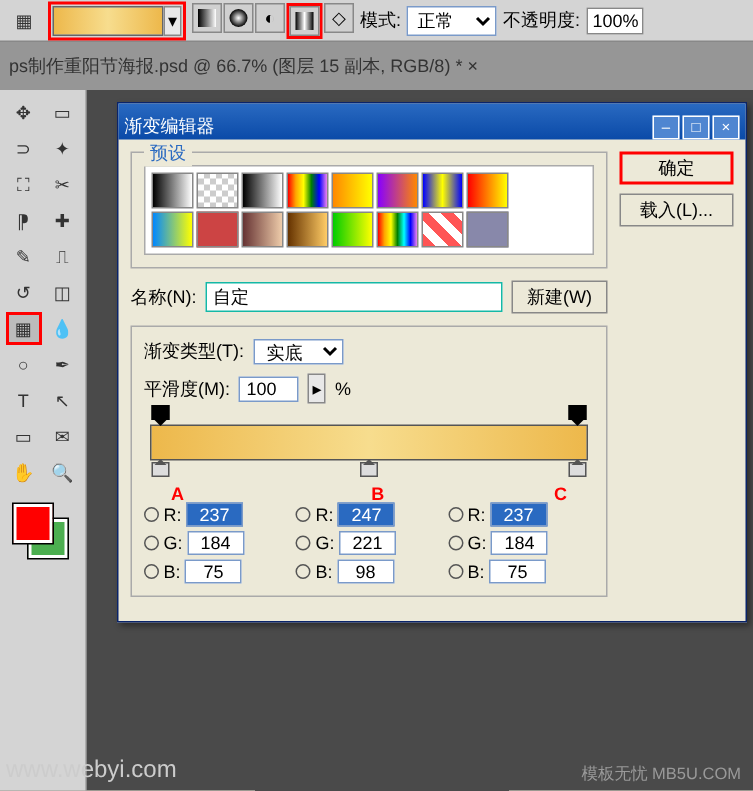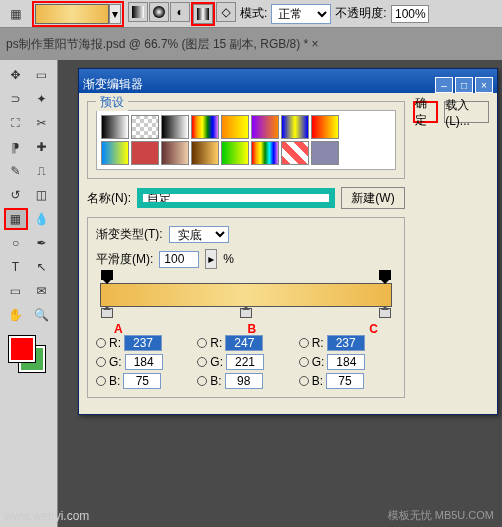--- a/index.html
+++ b/index.html
@@ -23,46 +23,46 @@
 .tool.sel-t{border:2px solid red;background:#bcbcbc}
 .colors{position:relative;width:40px;height:36px;margin-top:2px}
 .fg{position:absolute;width:26px;height:26px;background:red;border:2px solid #fff;outline:1px solid #000;top:0;left:0}
 .bg{position:absolute;width:26px;height:26px;background:#4caf50;border:2px solid #fff;outline:1px solid #000;top:10px;left:10px}
 .dialog{position:absolute;left:78px;top:68px;width:420px;background:#ece9d8;border:1px solid #0a246a;box-shadow:2px 2px 4px rgba(0,0,0,.4)}
 .titlebar{height:24px;background:linear-gradient(#2a6ac1,#0a4aa8);display:flex;align-items:flex-end;justify-content:space-between;padding:0 4px;color:#fff}
 .winbtns{display:flex;gap:2px}
 .winbtn{width:18px;height:16px;background:#4f86d1;border:1px solid #fff;display:flex;align-items:center;justify-content:center;color:#fff;font-size:10px}
 .dbody{padding:8px;display:flex;gap:8px}
 .leftcol{flex:1}
-.rightcol{width:76px;display:flex;gap:6px}
+.rightcol{width:76px;display:flex;flex-direction:column;gap:6px}
 .btn{height:22px;border:1px solid #888;background:#ece9d8;display:flex;align-items:center;justify-content:center;cursor:pointer}
 .btn.primary{border:2px solid red}
 .fieldset{border:1px solid #aaa;padding:8px;position:relative;margin-bottom:8px}
 .fieldset>.legend{position:absolute;top:-8px;left:8px;background:#ece9d8;padding:0 4px;color:#2a6ac1}
 .presets{display:grid;grid-template-columns:repeat(8,28px);gap:2px;background:#fff;padding:4px;border:1px solid #aaa}
 .preset{width:28px;height:24px;border:1px solid #888}
 .namerow{display:flex;align-items:center;gap:6px}
-.namerow input{flex:1;height:20px;border:6px solid #14b8a6;padding:0 4px;background:#fff}
+.namerow input{flex:1;height:20px;border:1px solid #14b8a6;padding:0 4px;background:#fff}
 .gtype-row{display:flex;align-items:center;gap:6px;margin-bottom:6px}
 .gtype-row select,.gtype-row input{height:17px;border:1px solid #7a9ac9;background:#fff;padding:0 4px}
 .gradbar{height:24px;background:linear-gradient(90deg,#edb84b,#f7dd8e 50%,#edb84b);border:1px solid #555;position:relative;margin:14px 4px 4px}
 .stop{position:absolute;width:12px;height:12px;bottom:-14px;transform:translateX(-50%)}
 .stop::before{content:"";position:absolute;top:-6px;left:2px;border:4px solid transparent;border-bottom-color:#555}
 .stop .sq{width:12px;height:10px;background:#ddd;border:1px solid #555}
 .ostop{position:absolute;width:12px;height:12px;top:-14px;transform:translateX(-50%)}
 .ostop::before{content:"";position:absolute;bottom:-6px;left:2px;border:4px solid transparent;border-top-color:#000}
 .ostop .sq{width:12px;height:10px;background:#000;border:1px solid #000}
 .marker{position:absolute;bottom:-30px;font-weight:bold;transform:translateX(-50%)}
 .rgbrow{display:flex;gap:4px;margin-top:28px}
 .rgbcol{flex:1;display:flex;flex-direction:column;gap:3px;font-size:11px}
 .rgbcol .r{display:flex;align-items:center;gap:3px}
 .rgbcol input{width:38px;height:16px;border:1px solid #7a9ac9;background:#fff;text-align:center}
 .rgbcol input.hl{background:#2a6ac1;color:#fff}
 .rad{width:10px;height:10px;border:1px solid #555;border-radius:50%}
-.watermark{position:absolute;bottom:4px;left:4px;color:#ccc;font-size:12px}
+.watermark{position:absolute;bottom:4px;left:4px;color:#ccc;font-size:16px}
 .wm2{position:absolute;right:8px;bottom:4px;color:#999;font-size:11px}
 </style>
 </head>
 <body>
 
 <div class="topbar">
   <div class="tool">▦</div>
   <div class="grad-box">
     <div class="grad-swatch"></div>
     <div class="dd">▾</div>

